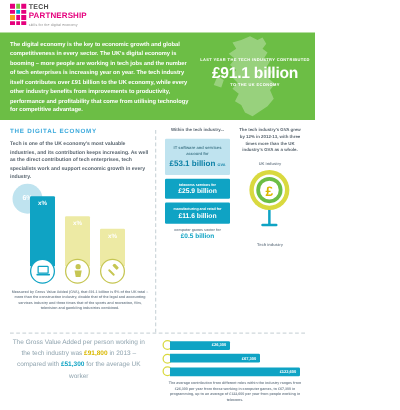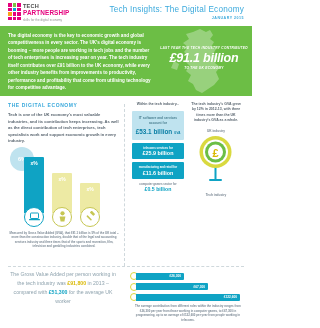--- a/index.html
+++ b/index.html
@@ -26,21 +26,21 @@
   .logo-tech { font-size: 5.6px; font-weight: bold; color: #4d4d4d; letter-spacing: .2px; display:block; }
   .logo-partnership { font-size: 6.4px; font-weight: bold; color: #e5007d; letter-spacing: .1px; display:block; margin-top:.5px; }
   .logo-tag { font-size: 2.9px; color: #8f8f8f; display:block; margin-top: 2.5px; letter-spacing: .1px; }
   .header-right { position: absolute; right: 8px; top: 5px; text-align: right; }
   .hdr-title { font-size: 8.2px; color: #3aa9dc; letter-spacing: .2px; }
   .hdr-date { font-size: 3.6px; color: #3aa9dc; font-weight: bold; letter-spacing: .5px; margin-top: 2px; }
 
   
   .banner { position: relative; background: #6cbe45; height: 70px; overflow: hidden; padding: 6px 8px; }
   .banner-text { width: 146px; font-size: 4.6px; line-height: 1.62; color: #ffffff; font-weight: bold; }
-  .banner-right { position: absolute; right: 2px; top: 0; width: 100px; height: 70px; font-style: italic; }
+  .banner-right { position: absolute; right: 2px; top: 0; width: 100px; height: 70px; }
   .uk-map { position: absolute; right: 6px; top: 1px; opacity: .30; }
   .callout { position: absolute; left: 8px; top: 20px; width: 92px; text-align: center; color: #fff; }
   .callout-top { font-size: 3.2px; font-weight: bold; letter-spacing: .3px; line-height: 1.35; }
   .callout-big { font-size: 12.5px; font-weight: bold; margin: 1px 0 1px; letter-spacing: -.2px; }
   .callout-bot { font-size: 3.2px; font-weight: bold; letter-spacing: .3px; }
 
   
   .body { position: relative; height: 232px; padding: 6px 8px 0; }
   .col-divider { position: absolute; left: 124px; top: 8px; bottom: 62px; border-left: 1px dashed #cfd8dc; }
   .row-divider { position: absolute; left: 8px; right: 8px; border-top: 1px dashed #cfd8dc; }
@@ -121,24 +121,20 @@
           <i></i>
           <i></i>
           <i></i>
       </div>
       <div class="logo-text">
         <span class="logo-tech">TECH</span>
         <span class="logo-partnership">PARTNERSHIP</span>
         <span class="logo-tag">skills for the digital economy</span>
       </div>
     </div>
-    <div class="header-right">
-      <div class="hdr-title">Tech Insights: The Digital Economy</div>
-      <div class="hdr-date">JANUARY 2015</div>
-    </div>
   </div>
 
   <div class="banner">
     <div class="banner-text">The digital economy is the key to economic growth and global competitiveness in every sector. The UK's digital economy is booming – more people are working in tech jobs and the number of tech enterprises is increasing year on year. The tech industry itself contributes over £91 billion to the UK economy, while every other industry benefits from improvements to productivity, performance and profitability that come from utilising technology for competitive advantage.</div>
     <div class="banner-right">
       <svg class="uk-map" width="78" height="68" viewBox="0 0 78 68">
         <path fill="#ffffff" d="M34 2 L40 5 L44 3 L47 8 L44 12 L48 15 L45 20 L50 22 L47 27 L52 30 L49 36 L54 40 L50 45 L53 52 L48 58 L42 62 L36 66 L30 63 L27 57 L22 54 L25 48 L20 44 L24 39 L19 34 L23 29 L18 25 L22 20 L17 16 L23 12 L20 7 L27 5 Z"></path>
         <path fill="#ffffff" d="M8 34 L13 37 L11 43 L5 41 Z"></path>
       </svg>
       <div class="callout">

